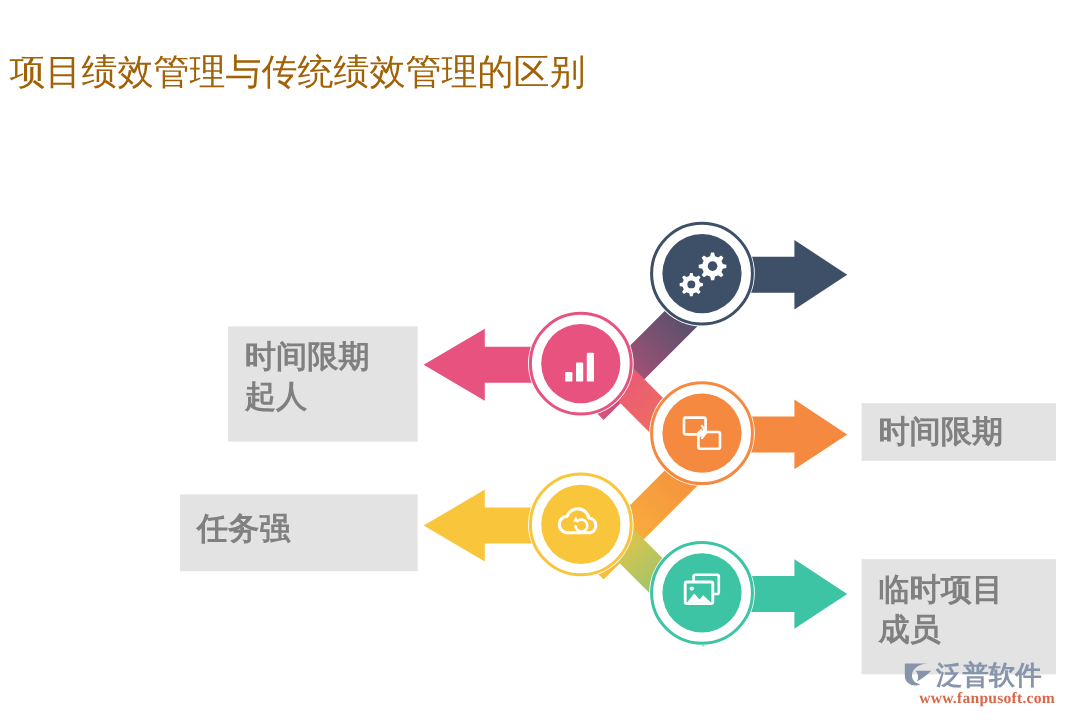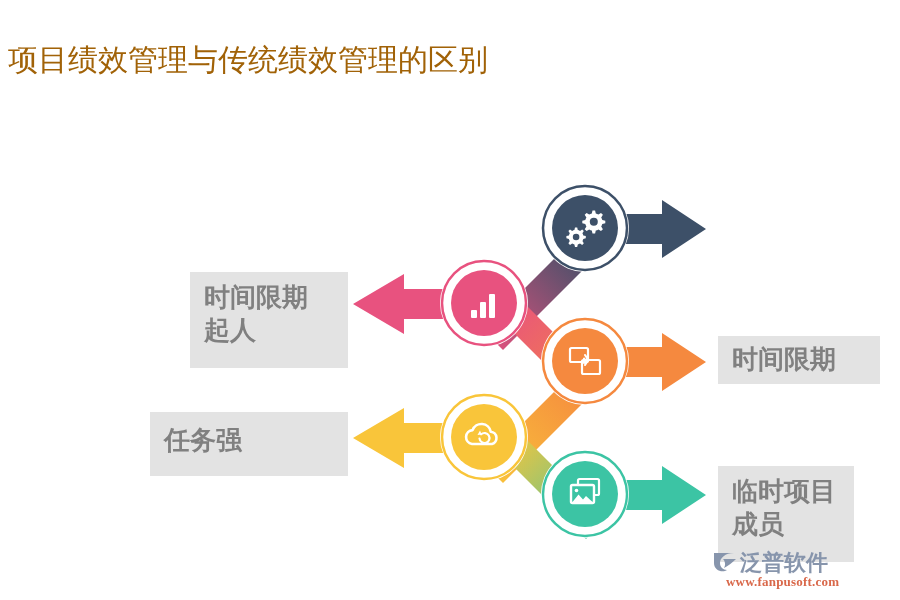--- a/index.html
+++ b/index.html
@@ -51,21 +51,21 @@
     line-height: 1.28;
     box-sizing: border-box;
     padding: 9px 0 9px 14px;
     display: block;
     white-space: pre-line;
   }
 
   
   .logo {
     position: absolute;
-    left: 712px;
+    left: 752px;
     top: 548px;
     width: 140px;
     height: 46px;
   }
   .logo-mark {
     position: absolute;
     left: 0;
     top: 2px;
     width: 26px;
     height: 24px;
@@ -226,21 +226,21 @@
   </svg>
 
 
   <div class="label-box" style="left:190px; top:272px; width:158px; height:96px;">时间限期
 起人</div>
 
   <div class="label-box" style="left:718px; top:336px; width:162px; height:48px; padding-top:7px;">时间限期</div>
 
   <div class="label-box" style="left:150px; top:412px; width:198px; height:64px; padding-top:12px;">任务强</div>
 
-  <div class="label-box" style="left:718px; top:466px; width:136px; height:96px;">临时项目
+  <div class="label-box" style="left:718px; top:466px; width:162px; height:96px;">临时项目
 成员</div>
 </div>
 
 <div class="logo">
   <svg class="logo-mark" viewBox="0 0 26 24">
     <path d="M 2,3 L 22,3 C 13,3 8,8 8,13 C 8,17 11,20 15,20 C 11,23 2,21 2,13 Z" fill="#8795ac"></path>
     <path d="M 11,9 L 24,9 C 20,13 16,16 12,18 C 14,15 13,11 11,9 Z" fill="#8795ac"></path>
   </svg>
   <div class="logo-name">泛普软件</div>
   <div class="logo-url">www.fanpusoft.com</div>

